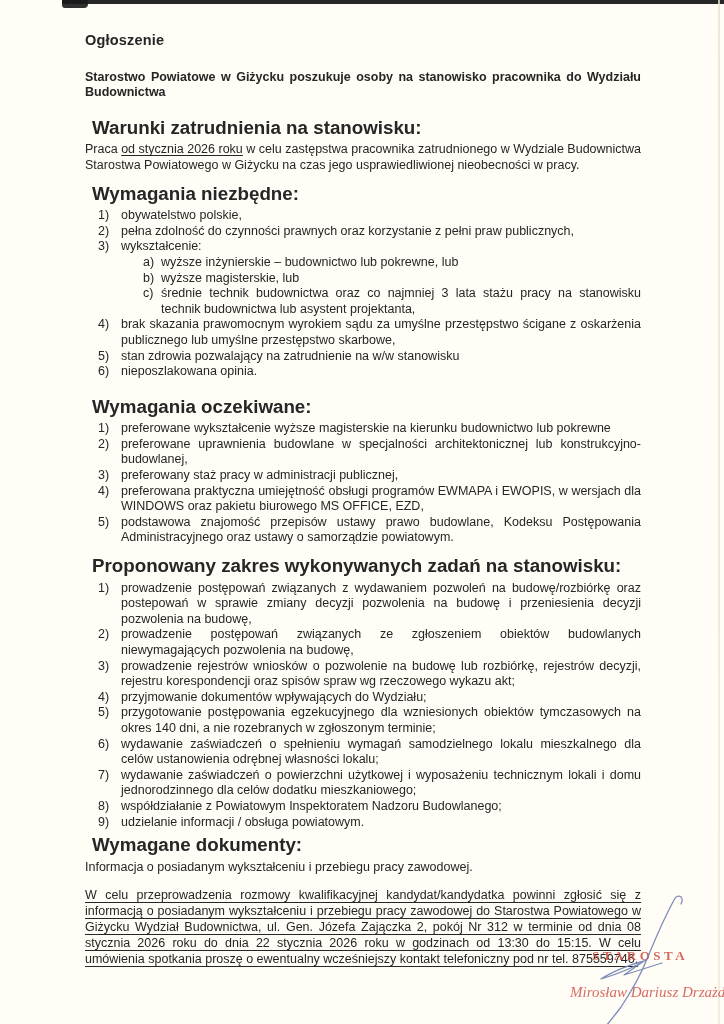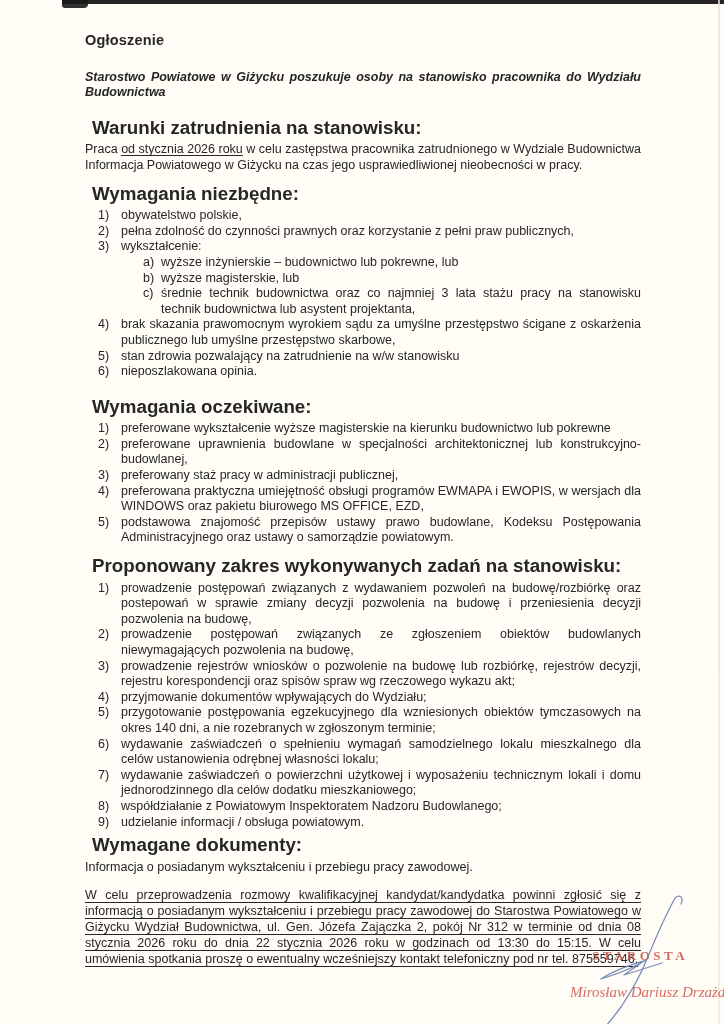--- a/index.html
+++ b/index.html
@@ -27,21 +27,21 @@
   }
   
   .content {
     position: absolute; left: 85px; top: 33px; width: 556px;
     font-size: 12.5px; line-height: 15.6px;
   }
   .doc-title {
     font-weight: bold; font-size: 14.5px; text-align: left;
     margin: 0 0 21px 0; letter-spacing: .2px;
   }
-  .intro { font-weight: bold; text-align: justify; margin: 0 0 0 0; font-style: italic; }
+  .intro { font-weight: bold; text-align: justify; margin: 0 0 0 0; }
   .sec-heading { font-weight: bold; margin: 7px; }
   .mt-lg { margin-top: 19px; }
   .mt-md { margin-top: 12px; }
   .para { margin: 0; text-align: justify; }
   .u { text-decoration: underline; text-underline-offset: 2px; }
   
   .nlist { margin: 0; }
   .li { display: flex; align-items: flex-start; }
   .li .num { flex: 0 0 23px; margin-left: 13px; }
   .li .txt { flex: 1; text-align: justify; }
@@ -79,21 +79,21 @@
 <div class="scan-blob-topleft"></div>
 <div class="scan-edge-right"></div>
 
 <div class="content">
 
   <h1 class="doc-title">Ogłoszenie</h1>
 
   <p class="intro">Starostwo Powiatowe w Giżycku poszukuje osoby na stanowisko pracownika do Wydziału Budownictwa</p>
 
   <h2 class="sec-heading mt-lg">Warunki zatrudnienia na stanowisku:</h2>
-  <p class="para"><span>Praca </span><span class="u">od stycznia 2026 roku</span><span> w celu zastępstwa pracownika zatrudnionego w Wydziale Budownictwa Informacja Powiatowego w Giżycku na czas jego usprawiedliwionej nieobecności w pracy.</span></p>
+  <p class="para"><span>Praca </span><span class="u">od stycznia 2026 roku</span><span> w celu zastępstwa pracownika zatrudnionego w Wydziale Budownictwa Starostwa Powiatowego w Giżycku na czas jego usprawiedliwionej nieobecności w pracy.</span></p>
 
   <h2 class="sec-heading mt-md">Wymagania niezbędne:</h2>
   <div class="nlist">
     <div class="li">
         <span class="num">1)</span>
         <span class="txt">obywatelstwo polskie,</span>
       </div>
     <div class="li">
         <span class="num">2)</span>
         <span class="txt">pełna zdolność do czynności prawnych oraz korzystanie z pełni praw publicznych,</span>

